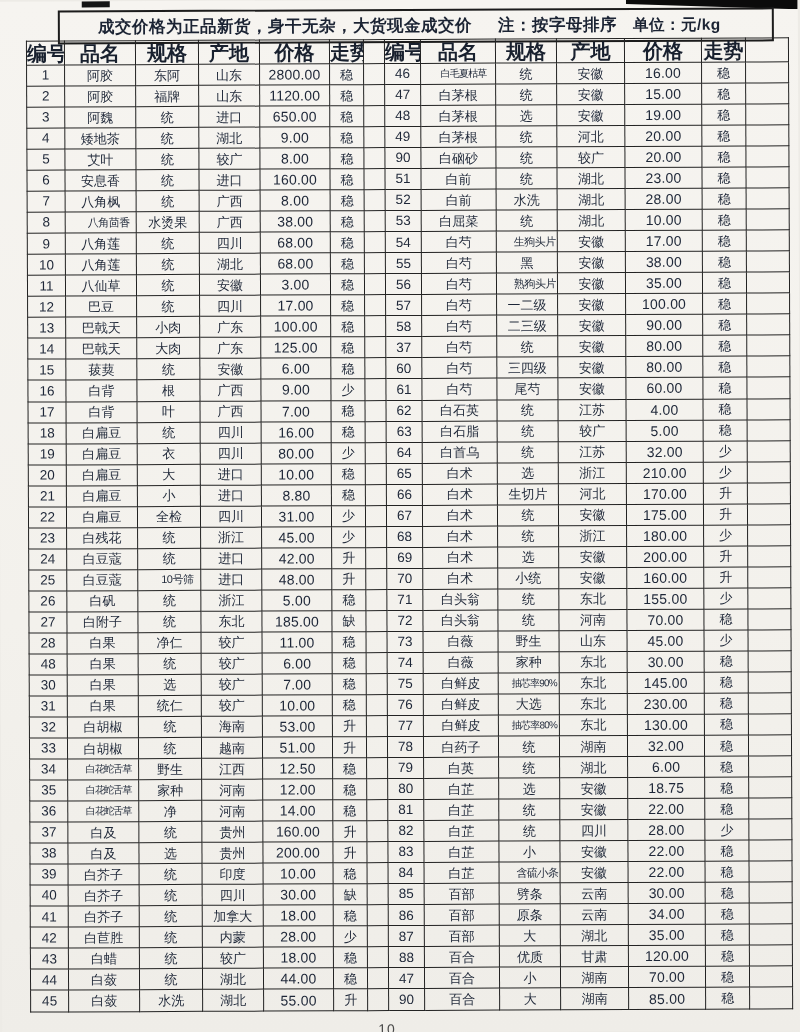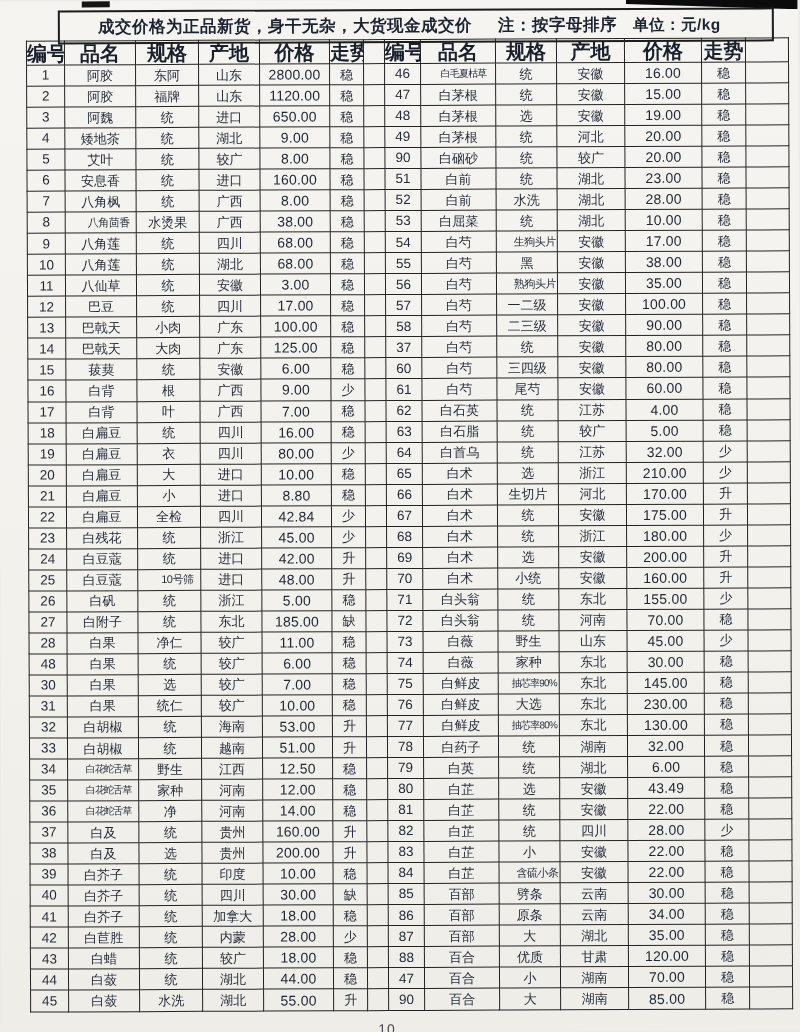--- a/index.html
+++ b/index.html
@@ -439,21 +439,21 @@
           <td class="c3">河北</td>
           <td class="c4">170.00</td>
           <td class="c5">升</td>
           <td class="spacer"></td>
         </tr>
         <tr>
           <td class="c0">22</td>
           <td class="c1">白扁豆</td>
           <td class="c2">全检</td>
           <td class="c3">四川</td>
-          <td class="c4">42.84</td>
+          <td class="c4">31.00</td>
           <td class="c5">少</td>
           <td class="spacer"></td>
           <td class="c0">67</td>
           <td class="c1">白术</td>
           <td class="c2">统</td>
           <td class="c3">安徽</td>
           <td class="c4">175.00</td>
           <td class="c5">升</td>
           <td class="spacer"></td>
         </tr>
@@ -654,21 +654,21 @@
           <td class="c1 tiny">白花蛇舌草</td>
           <td class="c2">家种</td>
           <td class="c3">河南</td>
           <td class="c4">12.00</td>
           <td class="c5">稳</td>
           <td class="spacer"></td>
           <td class="c0">80</td>
           <td class="c1">白芷</td>
           <td class="c2">选</td>
           <td class="c3">安徽</td>
-          <td class="c4">43.49</td>
+          <td class="c4">18.75</td>
           <td class="c5">稳</td>
           <td class="spacer"></td>
         </tr>
         <tr>
           <td class="c0">36</td>
           <td class="c1 tiny">白花蛇舌草</td>
           <td class="c2">净</td>
           <td class="c3">河南</td>
           <td class="c4">14.00</td>
           <td class="c5">稳</td>

